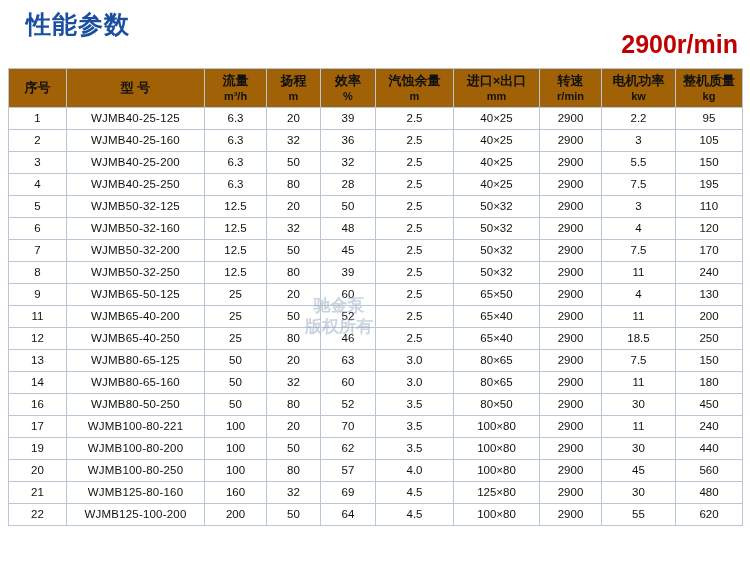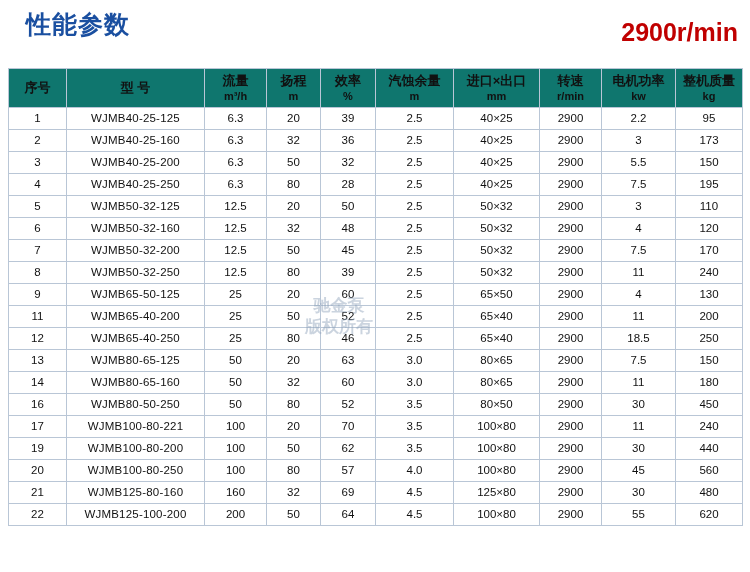--- a/index.html
+++ b/index.html
@@ -21,21 +21,21 @@
     top: 8px;
     font-size: 25px;
     font-weight: bold;
     color: #1a4fa0;
     letter-spacing: 1px;
     margin-left: 16px;
   }
   .rpm-badge {
     position: absolute;
     right: 12px;
-    top: 18px;
+    top: 30px;
     font-size: 25px;
     font-weight: bold;
     color: #c00000;
     letter-spacing: 0px;
   }
   .table-wrap {
     position: absolute;
     left: 8px;
     top: 68px;
     width: 734px;
@@ -49,21 +49,21 @@
     border: 1px solid #b9c6d6;
     text-align: center;
     vertical-align: middle;
     font-size: 11.5px;
     color: #111;
     padding: 0;
     height: 21px;
     line-height: 1.15;
   }
   table.spec thead th {
-    background: #0f766e;
+    background: #a16207;
     font-weight: bold;
     height: 38px;
     font-size: 13px;
   }
   table.spec thead th .unit {
     display: block;
     font-weight: bold;
     font-size: 11px;
     line-height: 1.2;
   }
@@ -171,21 +171,21 @@
         <tr>
           <td>2</td>
           <td class="model">WJMB40-25-160</td>
           <td>6.3</td>
           <td>32</td>
           <td>36</td>
           <td>2.5</td>
           <td>40×25</td>
           <td>2900</td>
           <td>3</td>
-          <td>173</td>
+          <td>105</td>
         </tr>
         <tr>
           <td>3</td>
           <td class="model">WJMB40-25-200</td>
           <td>6.3</td>
           <td>50</td>
           <td>32</td>
           <td>2.5</td>
           <td>40×25</td>
           <td>2900</td>

